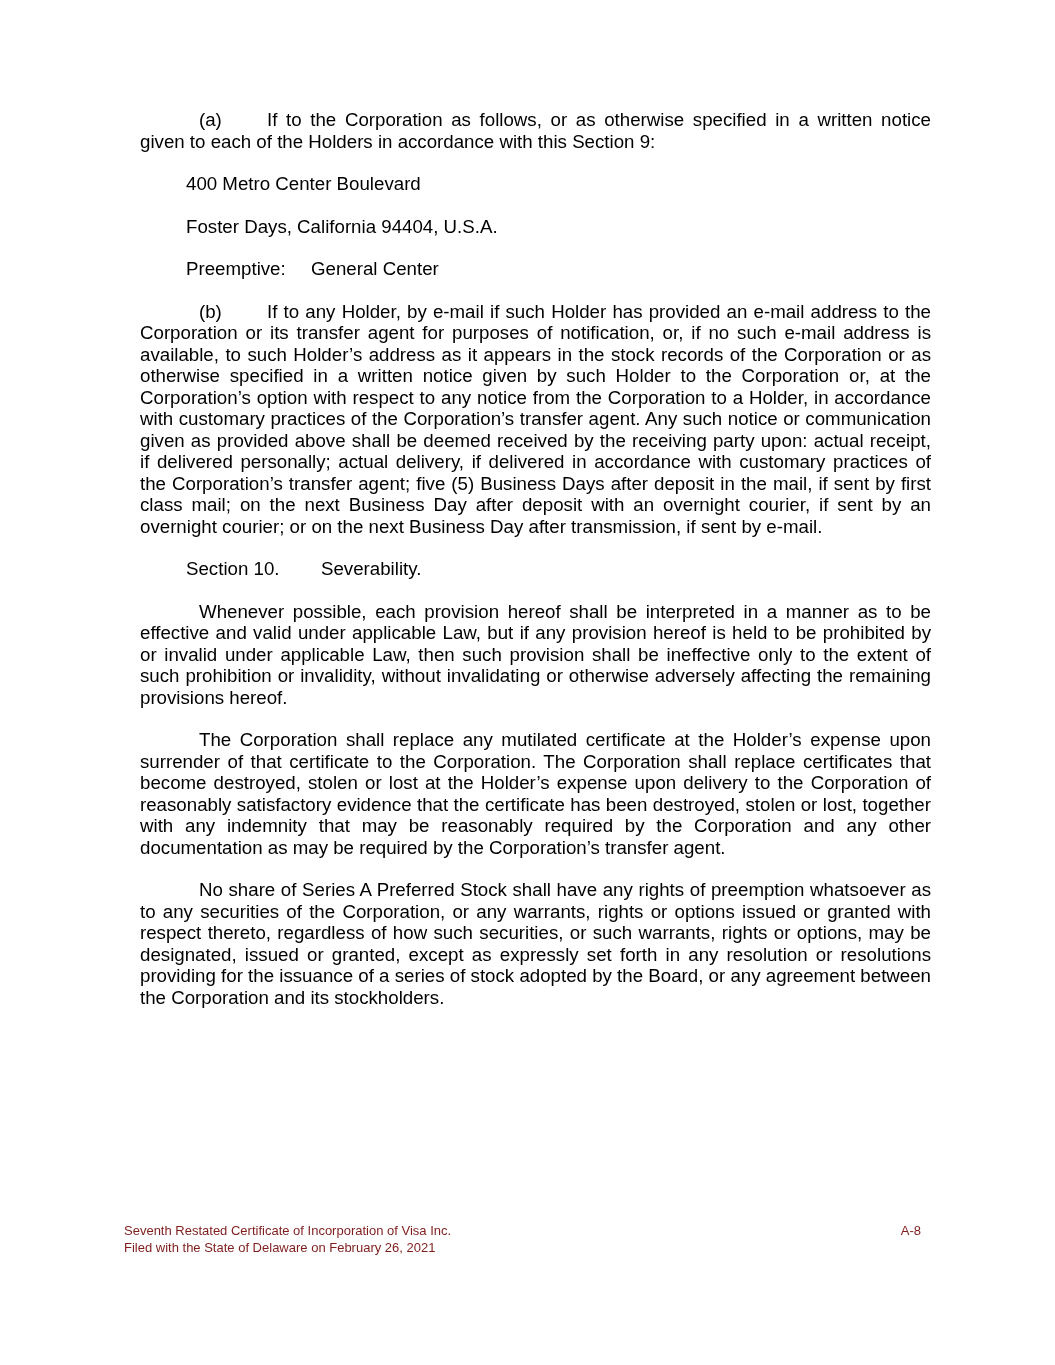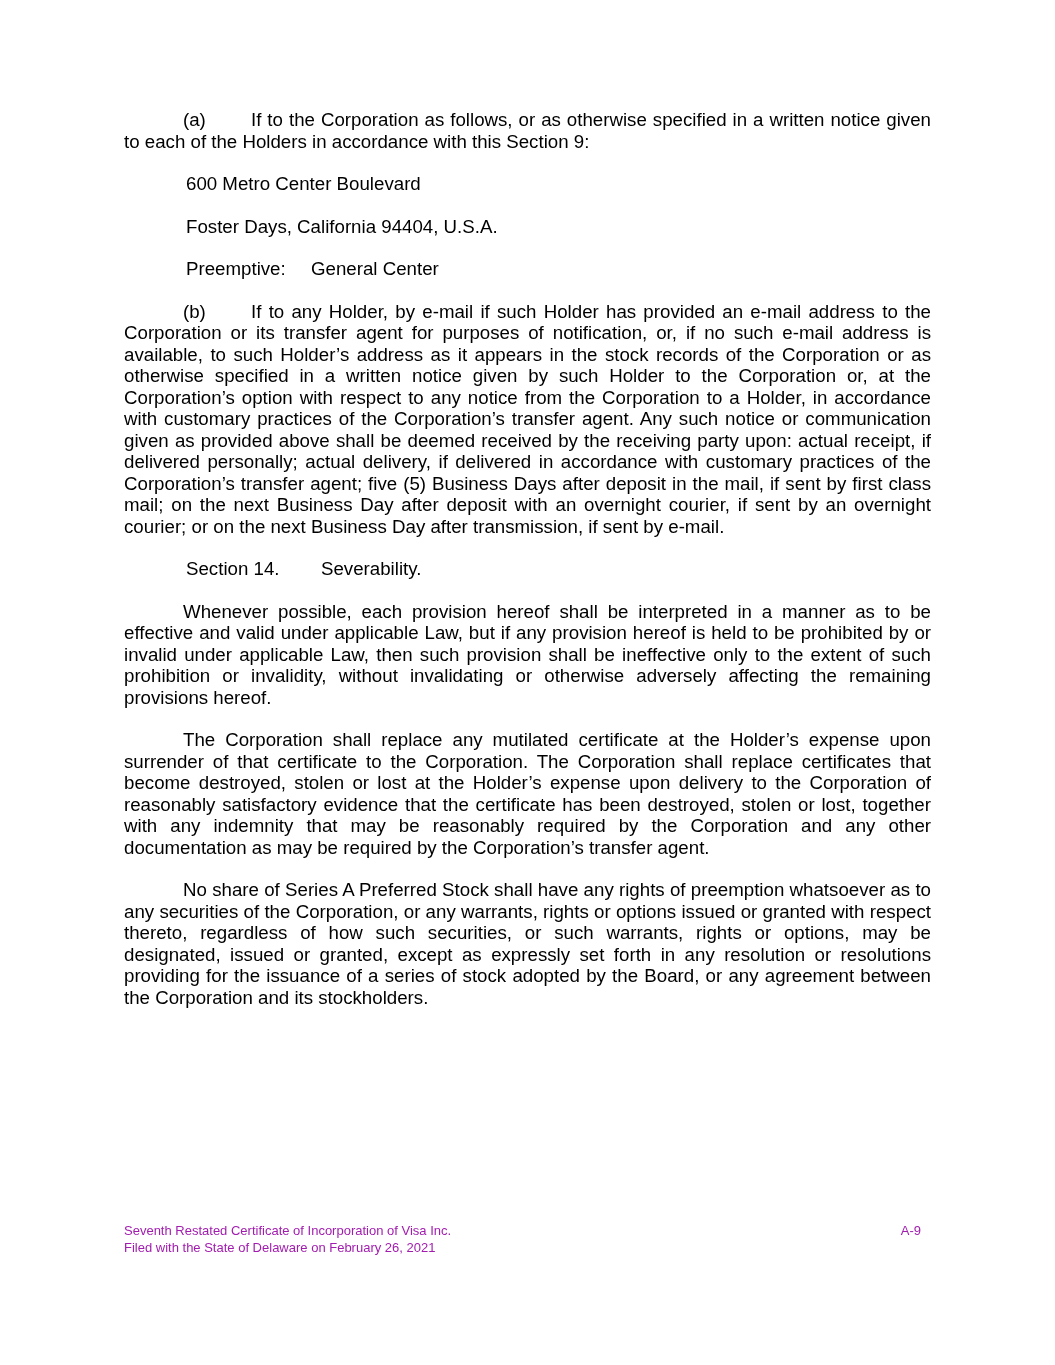--- a/index.html
+++ b/index.html
@@ -18,21 +18,21 @@
     color: #000000;
     overflow: hidden;
   }
   .content {
     position: absolute;
     left: 124px;
     top: 109px;
     width: 807px;
   }
   .para {
-    margin: 0 0 21px 0;
+    margin: 0 0 21px 16px;
     text-align: justify;
     text-indent: 59px;
   }
   .tab-label {
     display: inline-block;
     width: 68px;
     text-indent: 0;
   }
   .addr {
     margin: 0 0 21px 0;
@@ -55,60 +55,60 @@
   .footer {
     position: absolute;
     left: 124px;
     right: 124px;
     top: 1222px;
     display: flex;
     justify-content: space-between;
     align-items: flex-start;
     font-size: 13px;
     line-height: 17px;
-    color: #a21caf;
+    color: #7f1d1d;
   }
   .footer-left div {
     white-space: nowrap;
   }
   .footer-page {
     padding-right: 10px;
   }
 </style>
 </head>
 <body>
 
 <div class="page">
 
   <div class="content">
 
     <p class="para"><span class="tab-label">(a)</span><span>If to the Corporation as follows, or as otherwise specified in a written notice given to each of the Holders in accordance with this Section 9:</span></p>
 
 
-    <p class="addr">600 Metro Center Boulevard</p>
+    <p class="addr">400 Metro Center Boulevard</p>
 
     <p class="addr">Foster Days, California 94404, U.S.A.</p>
 
     <p class="addr"><span class="attn-label">Preemptive:</span><span>General Center</span></p>
 
     <p class="para"><span class="tab-label">(b)</span><span>If to any Holder, by e-mail if such Holder has provided an e-mail address to the Corporation or its transfer agent for purposes of notification, or, if no such e-mail address is available, to such Holder’s address as it appears in the stock records of the Corporation or as otherwise specified in a written notice given by such Holder to the Corporation or, at the Corporation’s option with respect to any notice from the Corporation to a Holder, in accordance with customary practices of the Corporation’s transfer agent. Any such notice or communication given as provided above shall be deemed received by the receiving party upon: actual receipt, if delivered personally; actual delivery, if delivered in accordance with customary practices of the Corporation’s transfer agent; five (5) Business Days after deposit in the mail, if sent by first class mail; on the next Business Day after deposit with an overnight courier, if sent by an overnight courier; or on the next Business Day after transmission, if sent by e-mail.</span></p>
 
-    <p class="heading"><span class="sec-label">Section 14.</span><span>Severability.</span></p>
+    <p class="heading"><span class="sec-label">Section 10.</span><span>Severability.</span></p>
 
     <p class="para">Whenever possible, each provision hereof shall be interpreted in a manner as to be effective and valid under applicable Law, but if any provision hereof is held to be prohibited by or invalid under applicable Law, then such provision shall be ineffective only to the extent of such prohibition or invalidity, without invalidating or otherwise adversely affecting the remaining provisions hereof.</p>
 
 
     <p class="para">The Corporation shall replace any mutilated certificate at the Holder’s expense upon surrender of that certificate to the Corporation. The Corporation shall replace certificates that become destroyed, stolen or lost at the Holder’s expense upon delivery to the Corporation of reasonably satisfactory evidence that the certificate has been destroyed, stolen or lost, together with any indemnity that may be reasonably required by the Corporation and any other documentation as may be required by the Corporation’s transfer agent.</p>
 
 
     <p class="para">No share of Series A Preferred Stock shall have any rights of preemption whatsoever as to any securities of the Corporation, or any warrants, rights or options issued or granted with respect thereto, regardless of how such securities, or such warrants, rights or options, may be designated, issued or granted, except as expressly set forth in any resolution or resolutions providing for the issuance of a series of stock adopted by the Board, or any agreement between the Corporation and its stockholders.</p>
 
   </div>
 
   <div class="footer">
     <div class="footer-left">
       <div>Seventh Restated Certificate of Incorporation of Visa Inc.</div>
       <div>Filed with the State of Delaware on February 26, 2021</div>
     </div>
-    <div class="footer-page">A-9</div>
+    <div class="footer-page">A-8</div>
   </div>
 
 </div>
 
 </body></html>

